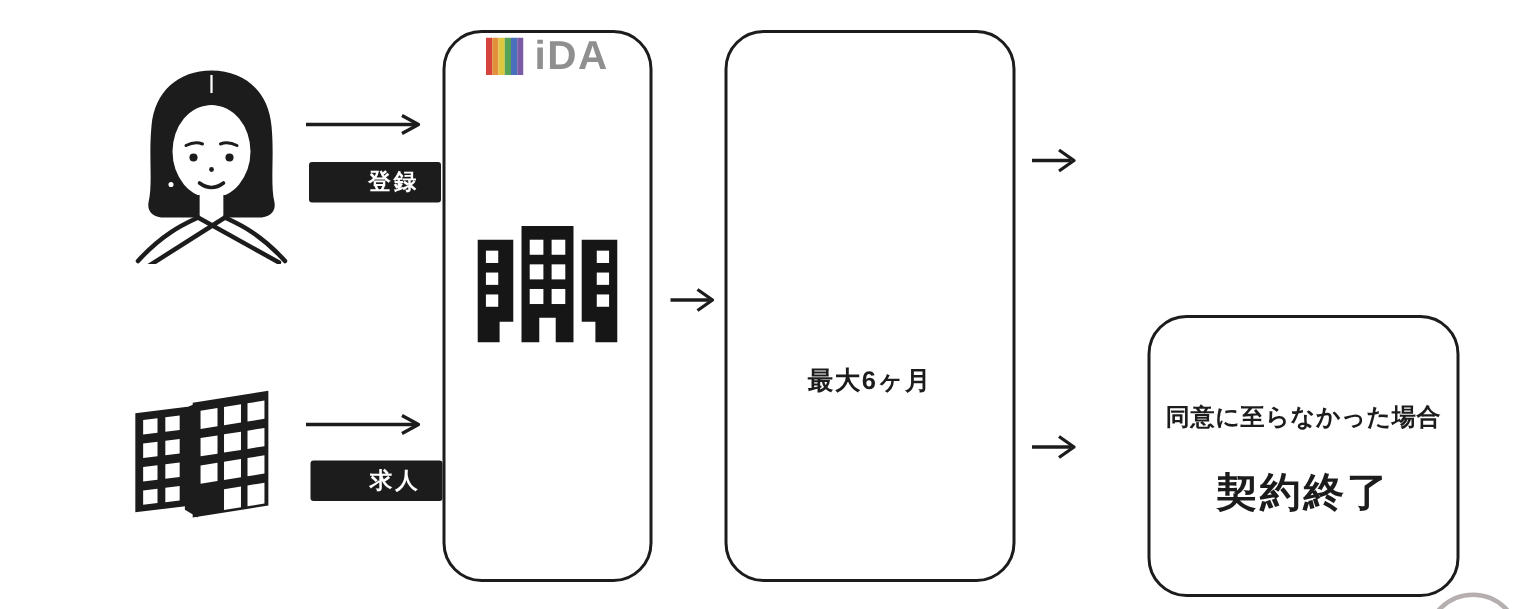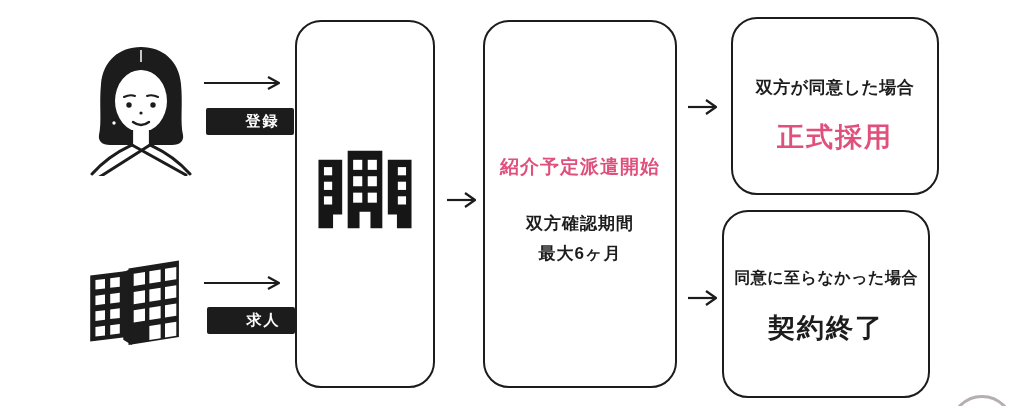--- a/index.html
+++ b/index.html
@@ -116,47 +116,52 @@
         <rect x="60" y="13" width="10" height="11" fill="#fff"></rect>
       <rect x="44" y="31" width="10" height="11" fill="#fff"></rect>
         <rect x="60" y="31" width="10" height="11" fill="#fff"></rect>
       <rect x="44" y="49" width="10" height="11" fill="#fff"></rect>
         <rect x="60" y="49" width="10" height="11" fill="#fff"></rect>
       <path d="M82,13 H108 V88 H92 V73 H82 Z" fill="#161616"></path>
       <rect x="93" y="21" width="9" height="9" fill="#fff"></rect>
         <rect x="93" y="37" width="9" height="9" fill="#fff"></rect>
         <rect x="93" y="53" width="9" height="9" fill="#fff"></rect>
     </svg>
+    <div class="logo-row">
+      <svg width="25" height="25" viewBox="0 0 24 24">
+        <rect x="0" y="0" width="4" height="24" fill="#d6433b"></rect>
+        <rect x="4" y="0" width="4" height="24" fill="#e2903b"></rect>
+        <rect x="8" y="0" width="4" height="24" fill="#ddc83f"></rect>
+        <rect x="12" y="0" width="4" height="24" fill="#56a358"></rect>
+        <rect x="16" y="0" width="4" height="24" fill="#4a6fbb"></rect>
+        <rect x="20" y="0" width="4" height="24" fill="#7b5ba6"></rect>
+      </svg>
+      <span class="logo-text">iDA</span>
+    </div>
   </div>
 
   <svg class="abs" style="left:446px; top:190px;" width="34" height="20" viewBox="0 0 34 20">
     <line x1="1" y1="10" x2="27" y2="10" stroke="#1c1c1c" stroke-width="2.2"></line>
     <path d="M19,3 L29,10 L19,17" fill="none" stroke="#1c1c1c" stroke-width="2.2" stroke-linejoin="round"></path>
   </svg>
 
   <div class="box" style="left:483px; top:20px; width:194px; height:368px;">
-    <div class="ctext proc-title pink" style="top:132px;">紹介予定派遣開始</div>
-    <div class="ctext proc-line" style="top:190px;">双方確認期間</div>
     <div class="ctext proc-line" style="top:220px;text-align:center;">最大6ヶ月</div>
   </div>
 
   <svg class="abs" style="left:687px; top:97px;" width="34" height="20" viewBox="0 0 34 20">
     <line x1="1" y1="10" x2="27" y2="10" stroke="#1c1c1c" stroke-width="2.2"></line>
     <path d="M19,3 L29,10 L19,17" fill="none" stroke="#1c1c1c" stroke-width="2.2" stroke-linejoin="round"></path>
   </svg>
   <svg class="abs" style="left:687px; top:288px;" width="34" height="20" viewBox="0 0 34 20">
     <line x1="1" y1="10" x2="27" y2="10" stroke="#1c1c1c" stroke-width="2.2"></line>
     <path d="M19,3 L29,10 L19,17" fill="none" stroke="#1c1c1c" stroke-width="2.2" stroke-linejoin="round"></path>
   </svg>
 
-  <div class="box" style="left:731px; top:17px; width:208px; height:178px;">
-    <div class="ctext cond" style="top:57px;">双方が同意した場合</div>
-    <div class="ctext result pink" style="top:100px;">正式採用</div>
-  </div>
 
-  <div class="box" style="left:722px; top:210px; width:208px; height:188px;">
+  <div class="box" style="left:765px; top:210px; width:208px; height:188px;">
     <div class="ctext cond" style="top:56px; font-size:16px;">同意に至らなかった場合</div>
     <div class="ctext result" style="top:98px;">契約終了</div>
   </div>
 
   <div class="scroll-circle"></div>
 
 </div>
 
 </body></html>

